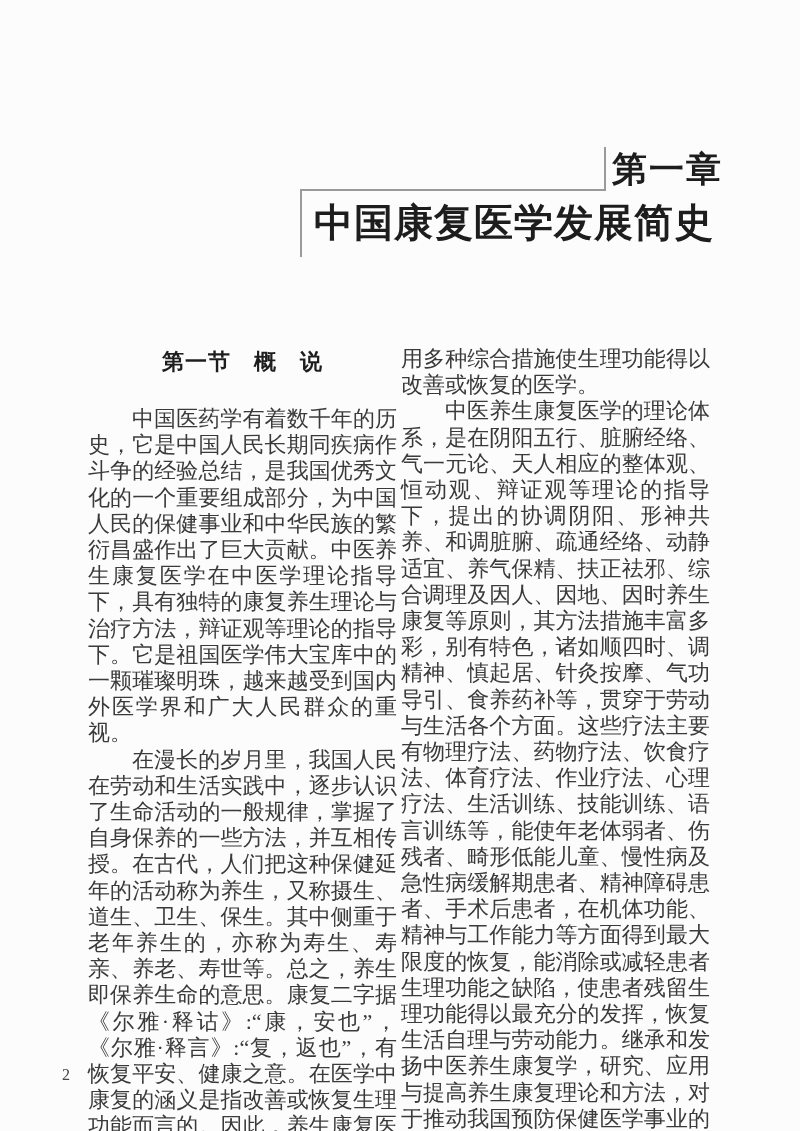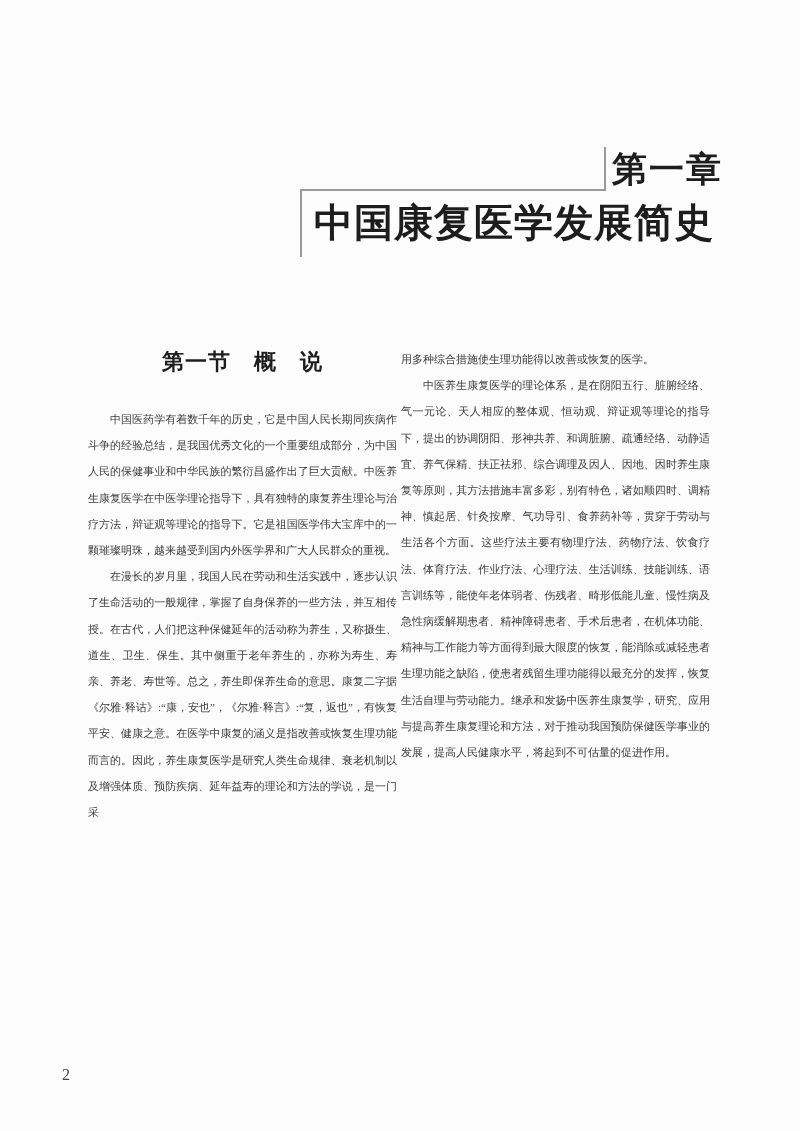--- a/index.html
+++ b/index.html
@@ -72,21 +72,21 @@
   .section-heading {
     font-size: 22px;
     font-weight: bold;
     text-align: center;
     color: var(--heading-color);
     letter-spacing: 1px;
     margin: 2px 0 30px 0;
     line-height: 28px;
   }
   p.body-par {
-    font-size: 11px;
+    font-size: 22px;
     line-height: 26.2px;
     text-align: justify;
     text-indent: 2em;
     color: var(--text-color);
   }
   p.body-par.no-indent { text-indent: 0; }
   
   .page-number {
     position: absolute;
     left: 62px;

